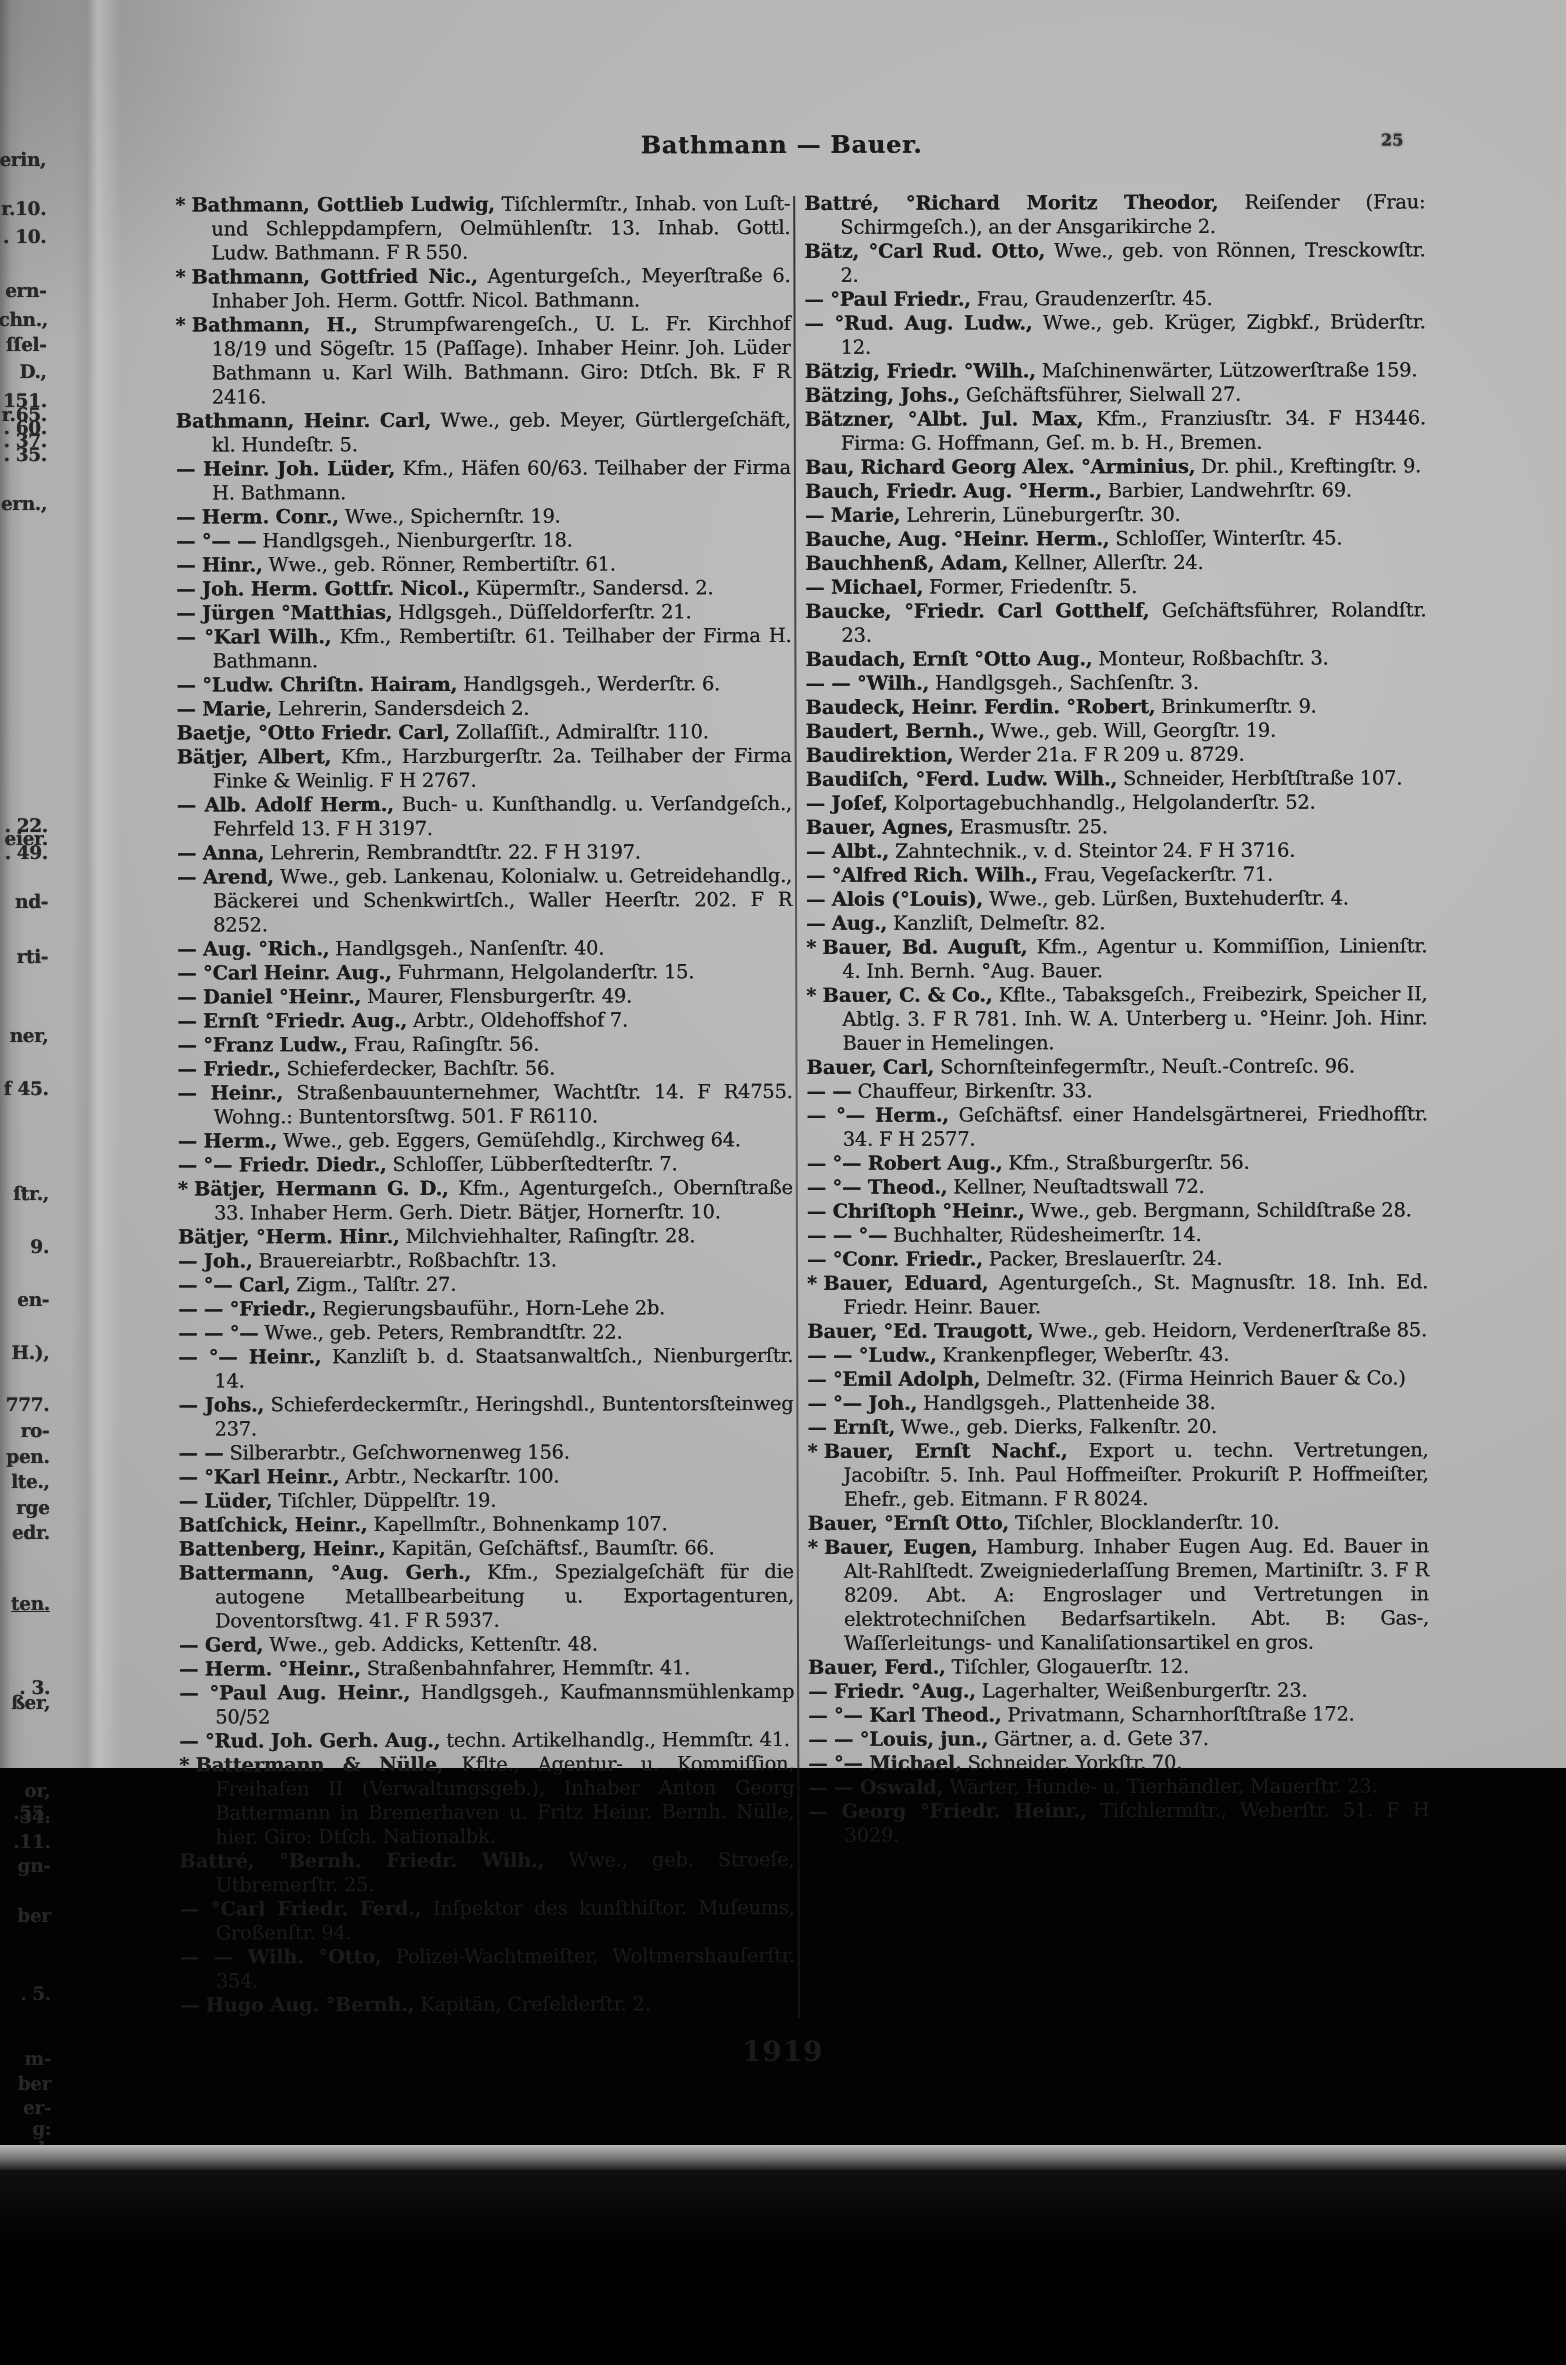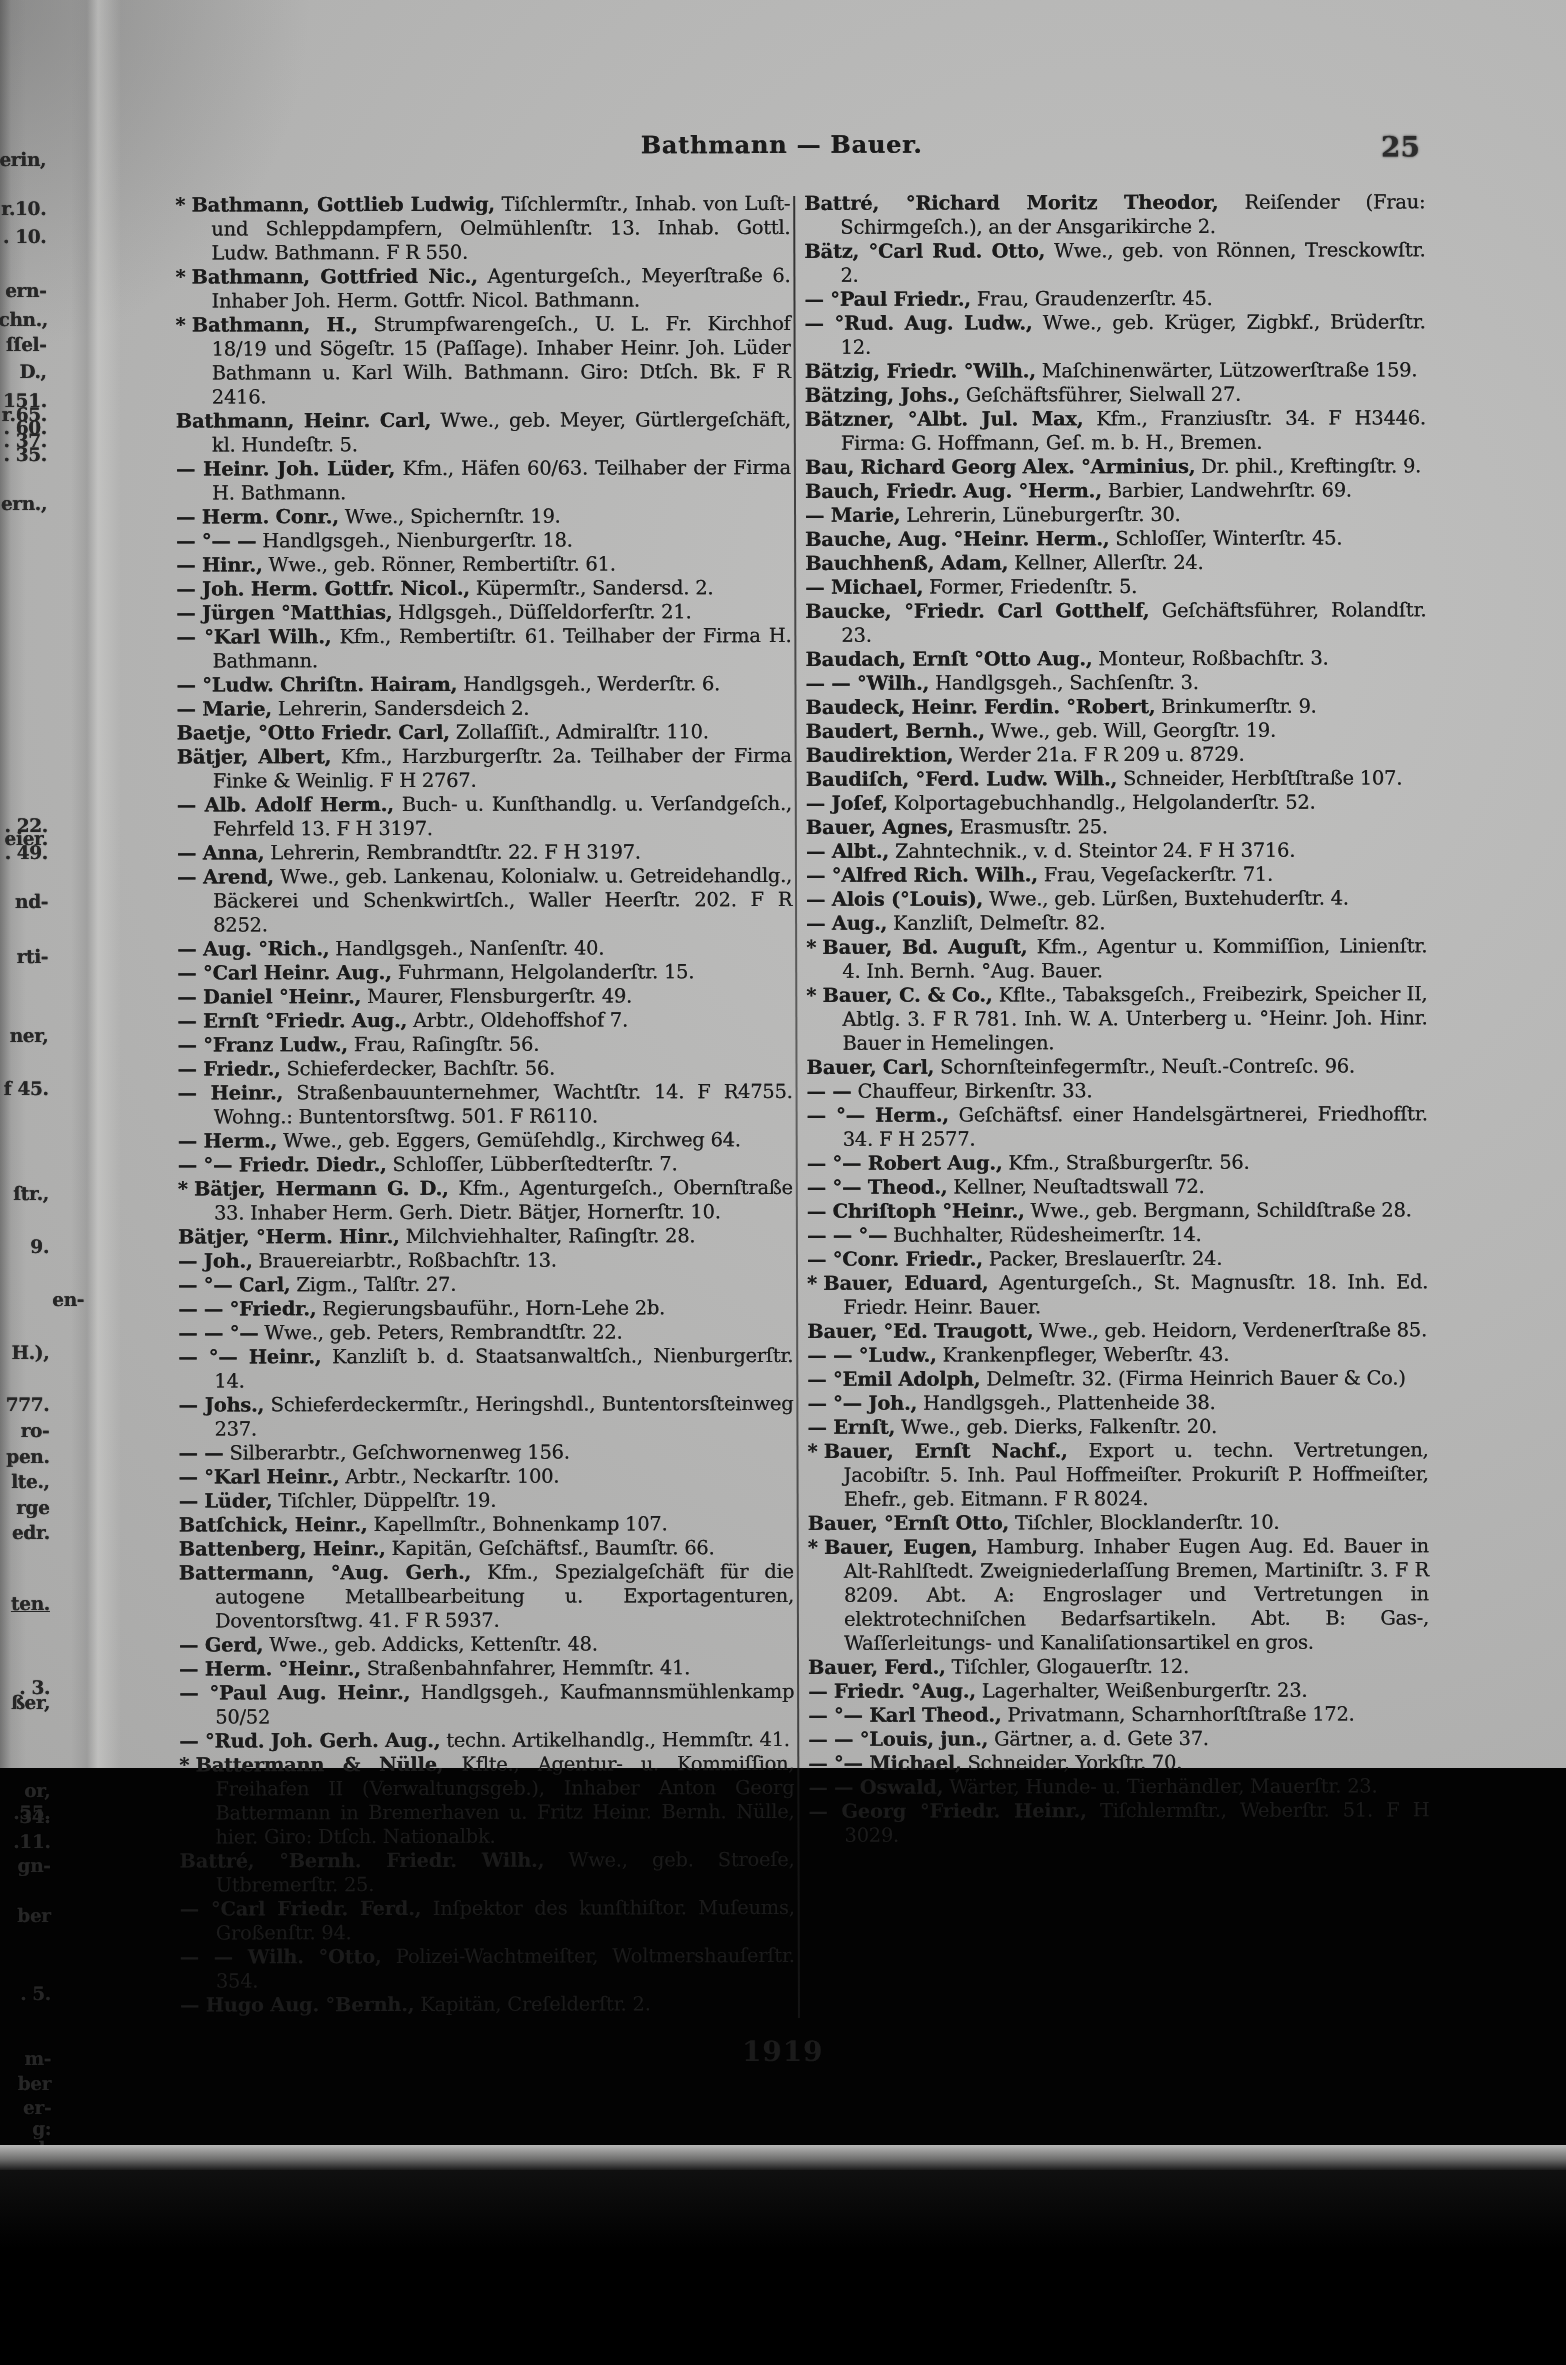--- a/index.html
+++ b/index.html
@@ -28,21 +28,21 @@
   }
   .content{ position:absolute; inset:0; transform:rotate(-0.15deg); }
   
   .running-head{
     position:absolute; top:130px; left:504px; width:559px;
     text-align:center; font-weight:bold; font-size:24px; letter-spacing:0.8px;
     text-shadow:0.4px 0 0 rgba(10,10,10,.8);
   }
   .page-number{
     position:absolute; top:132px; left:1383px;
-    font-weight:bold; font-size:28px; color:#2c2c2c;
+    font-weight:bold; font-size:16px; color:#2c2c2c;
     text-shadow:0 0 2.3px rgba(20,20,20,.9);
   }
   
   .col{
     position:absolute; top:192px;
     font-size:19.4px; line-height:24px; letter-spacing:-0.2px;
     text-shadow:0.3px 0 0 rgba(15,15,15,.75);
     text-align:justify;
   }
   .col-left{ left:177px; width:615px; }
@@ -200,21 +200,21 @@
         <div class="margin-frag" style="top: 491px;">ern.,</div>
         <div class="margin-frag" style="top: 813px;">. 22.</div>
         <div class="margin-frag" style="top: 840px;">. 49.</div>
         <div class="margin-frag" style="top: 826px;">eier.</div>
         <div class="margin-frag" style="top: 889px;">nd-</div>
         <div class="margin-frag" style="top: 944px;">rti-</div>
         <div class="margin-frag" style="top: 1023px;">ner,</div>
         <div class="margin-frag" style="top: 1076px;">f 45.</div>
         <div class="margin-frag" style="top: 1181px;">ſtr.,</div>
         <div class="margin-frag" style="top: 1234px;">9.</div>
-        <div class="margin-frag" style="top: 1287px; padding-left: 35px;">en-</div>
+        <div class="margin-frag" style="top: 1287px;">en-</div>
         <div class="margin-frag" style="top: 1340px;">H.),</div>
         <div class="margin-frag" style="top: 1392px;">777.</div>
         <div class="margin-frag" style="top: 1418px;">ro-</div>
         <div class="margin-frag" style="top: 1444px;">pen.</div>
         <div class="margin-frag" style="top: 1469px;">lte.,</div>
         <div class="margin-frag" style="top: 1495px;">rge</div>
         <div class="margin-frag" style="top: 1520px;">edr.</div>
         <div class="margin-frag" style="top: 1591px; text-decoration: underline;">ten.</div>
         <div class="margin-frag" style="top: 1690px;">ßer,</div>
         <div class="margin-frag" style="top: 1675px;">. 3.</div>

